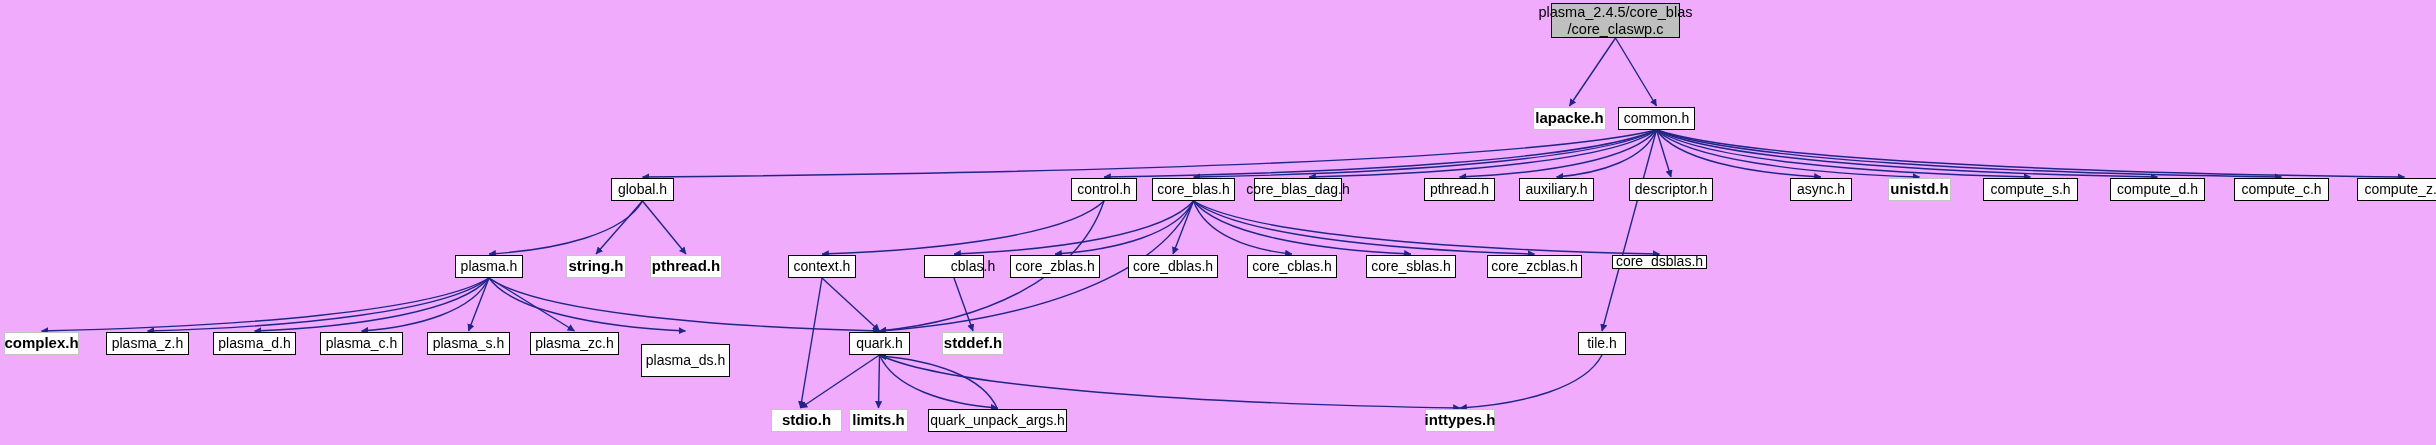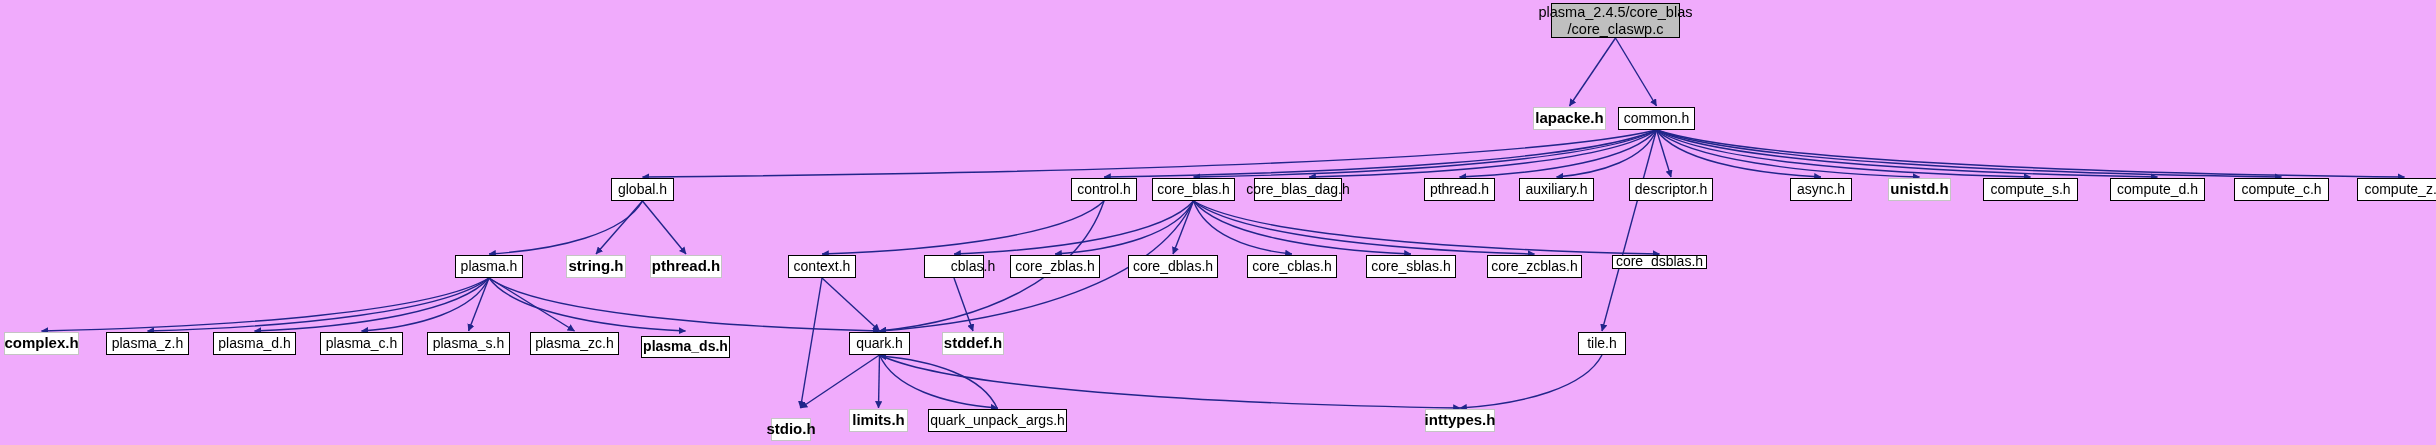--- a/index.html
+++ b/index.html
@@ -166,33 +166,33 @@
       </div>
       <div class="node n-plain" style="left: 320px; top: 332px; width: 83px; height: 23px;">
         <span>plasma_c.h</span>
       </div>
       <div class="node n-plain" style="left: 427px; top: 332px; width: 83px; height: 23px;">
         <span>plasma_s.h</span>
       </div>
       <div class="node n-plain" style="left: 530px; top: 332px; width: 89px; height: 23px;">
         <span>plasma_zc.h</span>
       </div>
-      <div class="node n-plain" style="left: 641px; top: 336px; width: 89px; height: 22px; font-weight: bold;">
+      <div class="node n-plain" style="left: 641px; top: 344px; width: 89px; height: 33px;">
         <span>plasma_ds.h</span>
       </div>
       <div class="node n-plain" style="left: 849px; top: 332px; width: 61px; height: 23px;">
         <span>quark.h</span>
       </div>
       <div class="node n-grey" style="left: 942px; top: 332px; width: 62px; height: 23px;">
         <span>stddef.h</span>
       </div>
       <div class="node n-plain" style="left: 1578px; top: 332px; width: 48px; height: 23px;">
         <span>tile.h</span>
       </div>
-      <div class="node n-grey" style="left: 771px; top: 409px; width: 40px; height: 23px; margin-top: 9px;">
+      <div class="node n-grey" style="left: 771px; top: 409px; width: 71px; height: 23px;">
         <span>stdio.h</span>
       </div>
       <div class="node n-grey" style="left: 849px; top: 409px; width: 59px; height: 23px;">
         <span>limits.h</span>
       </div>
       <div class="node n-plain" style="left: 928px; top: 409px; width: 139px; height: 23px;">
         <span>quark_unpack_args.h</span>
       </div>
       <div class="node n-grey" style="left: 1425px; top: 409px; width: 70px; height: 23px;">
         <span>inttypes.h</span>

